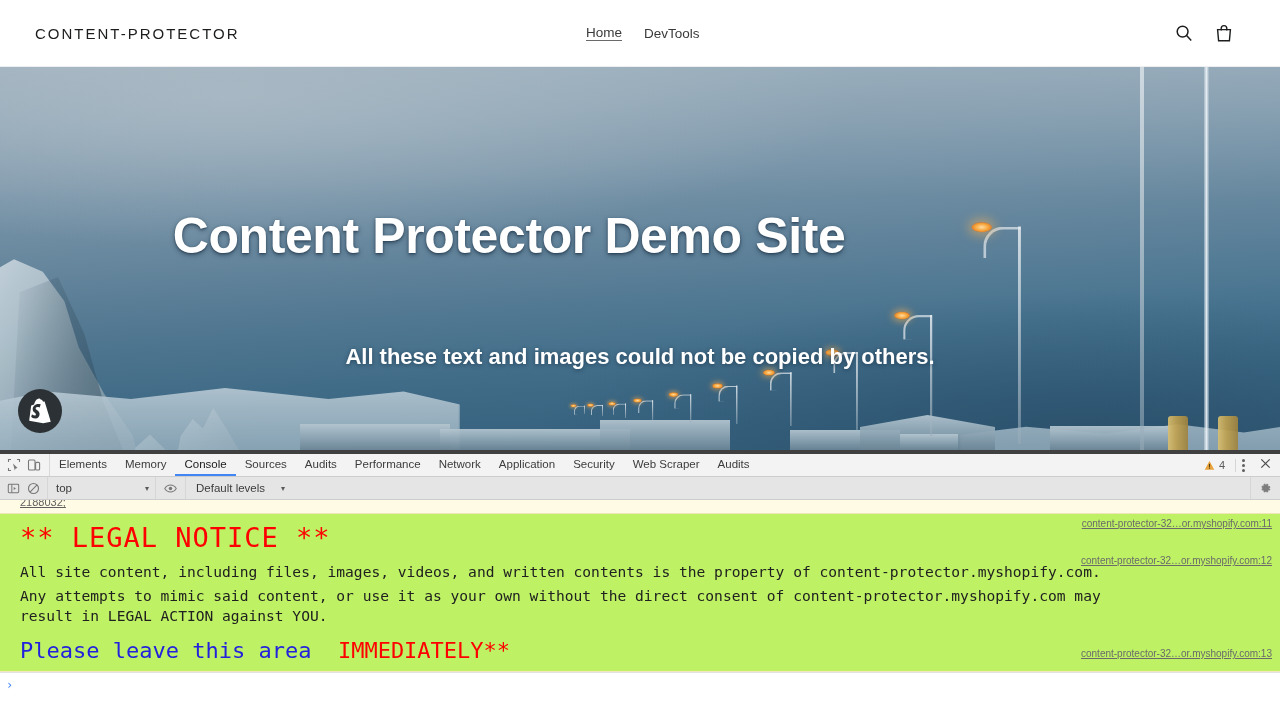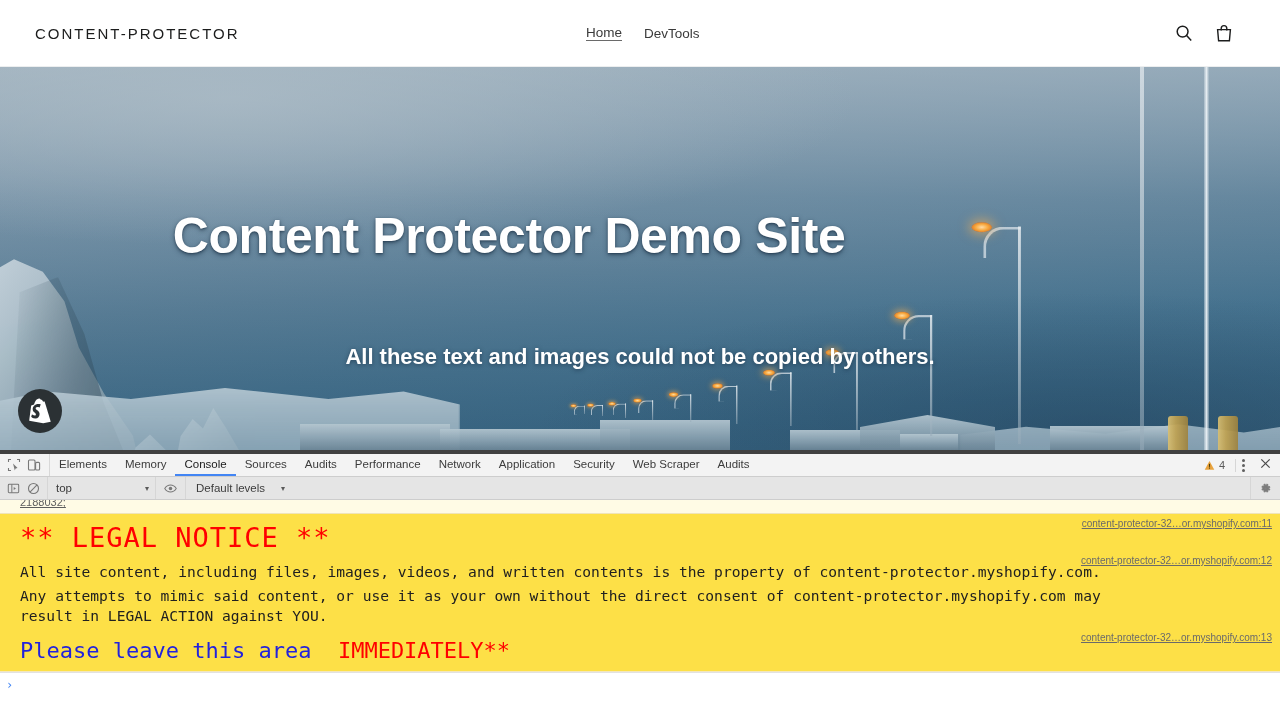--- a/index.html
+++ b/index.html
@@ -238,21 +238,21 @@
     margin-left: auto; padding: 0 8px;
     border-left: 1px solid #d6d6d6;
     height: 100%; display: flex; align-items: center;
   }
 
   
   .console-body {
     position: relative;
     height: 196px;
     overflow: hidden;
-    background: #fde047;
+    background: #bef264;
     font-family: "DejaVu Sans Mono", monospace;
   }
   .msg { position: relative; }
   .msg-src {
     position: absolute; right: 8px; top: 2px;
     font-family: "Liberation Sans", sans-serif;
     font-size: 10px; color: #6a6a6a;
     text-decoration: underline;
     white-space: nowrap;
   }
@@ -540,21 +540,21 @@
 
     <div class="msg">
       <div class="row-para">All site content, including files, images, videos, and written contents is the property of content-protector.myshopify.com.</div>
       <div class="row-para" style="padding-top:0;padding-bottom:0;">Any attempts to mimic said content, or use it as your own without the direct consent of content-protector.myshopify.com may</div>
       <div class="row-para" style="padding-top:0;">result in LEGAL ACTION against YOU.</div>
       <a class="msg-src" style="top:-4px;">content-protector-32…or.myshopify.com:12</a>
     </div>
 
     <div class="msg">
       <div class="row-leave"><span class="blue-txt">Please leave this area</span><span class="red-txt">  IMMEDIATELY**</span></div>
-      <a class="msg-src" style="top:2px;text-decoration:underline;">content-protector-32…or.myshopify.com:13</a>
+      <a class="msg-src" style="top:18px;text-decoration:underline;">content-protector-32…or.myshopify.com:13</a>
     </div>
 
     <div class="warn-row">
       <svg width="11" height="11" viewBox="0 0 12 12">
         <path d="M6 1L11.2 10.6H0.8z" fill="none" stroke="#c9922c" stroke-width="1"></path>
         <rect x="5.5" y="4.4" width="1" height="3.1" fill="#c9922c"></rect>
         <rect x="5.5" y="8.2" width="1" height="1" fill="#c9922c"></rect>
       </svg>
       <span>DevTools failed to parse SourceMap:</span>
       <a class="warn-link">chrome-extension://hdokiejnpimakedhajhdlcegeplioahd/sourcemaps/onloadwff.js.map</a>

